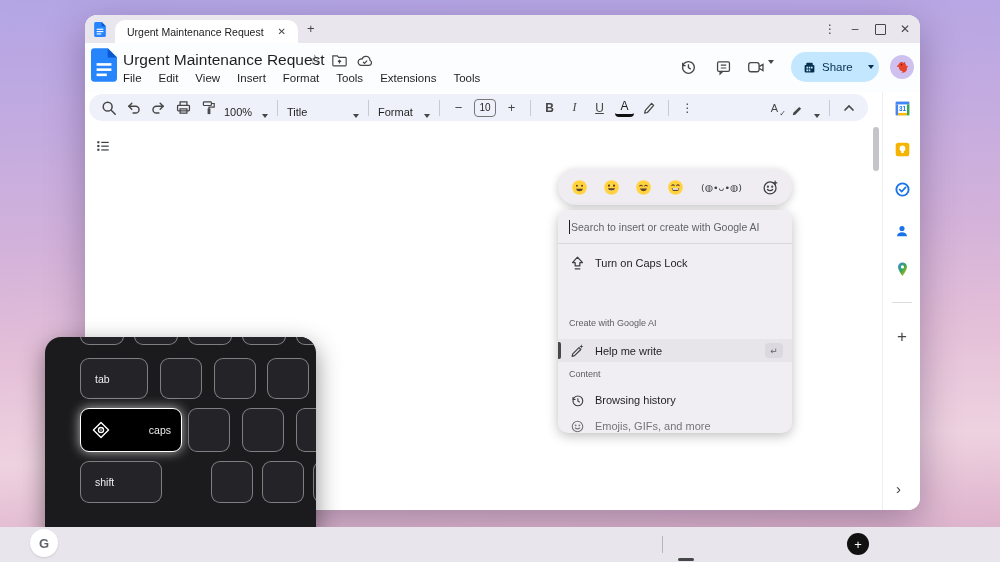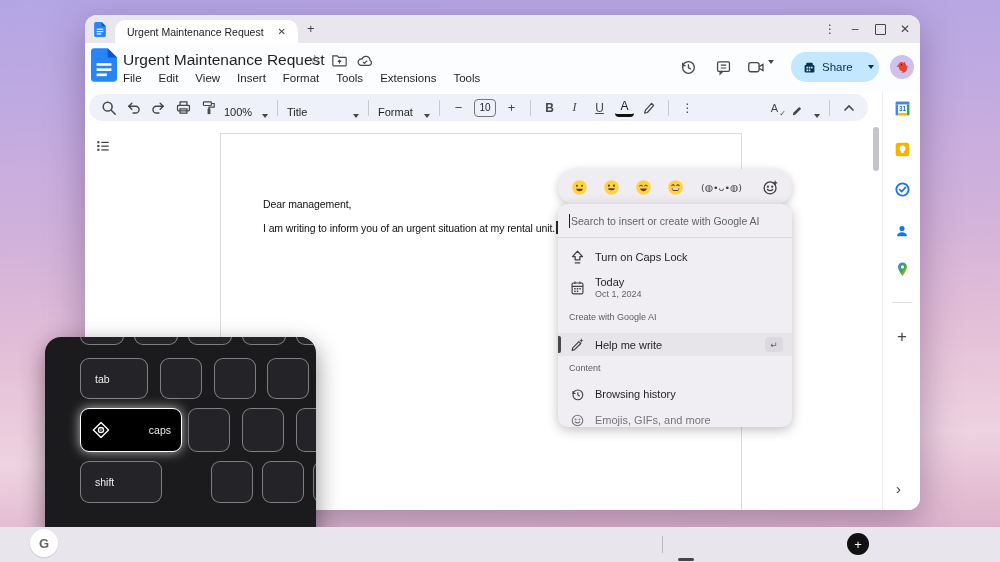--- a/index.html
+++ b/index.html
@@ -44,21 +44,21 @@
   .cursor{display:inline-block;width:1.5px;height:13px;background:#2b2b2b;vertical-align:text-bottom;margin-left:1px}
   .vscroll{position:absolute;left:788px;top:6px;width:6px;height:44px;background:#c5c5c9;border-radius:3px}
   
   .sidepanel{position:absolute;left:797px;top:77px;width:38px;height:418px;background:#fff;border-left:1px solid #eceef1}
   .spi{position:absolute;left:10px;width:18px;height:18px;display:flex;align-items:center;justify-content:center}
   
   .emoji-bar{position:absolute;left:473px;top:154px;width:234px;height:36px;border-radius:18px;background:#f0edf2;
     box-shadow:0 2px 8px rgba(0,0,0,.22);display:flex;align-items:center;padding:0 13px;box-sizing:border-box}
   .emoji{width:17px;height:17px;margin-right:15px}
   .kaomoji{font-size:9.5px;color:#3c4043;font-family:"DejaVu Sans",sans-serif;margin-left:2px;white-space:nowrap}
-  .panel{position:absolute;left:473px;top:189px;width:234px;height:223px;border-radius:10px;background:#f1eef3;
+  .panel{position:absolute;left:473px;top:195px;width:234px;height:223px;border-radius:10px;background:#f1eef3;
     box-shadow:0 3px 12px rgba(0,0,0,.25);overflow:hidden}
   .prow{position:absolute;left:0;width:100%;display:flex;align-items:center}
   .plabel{font-size:11px;color:#1f1f1f}
   .psection{position:absolute;left:11px;font-size:9px;color:#5c5c61}
   .picon{width:18px;height:18px;margin:0 9px 0 10px;display:flex;align-items:center;justify-content:center;flex:none}
   .search-ph{font-size:10.5px;color:#5f6368}
   .sel-row{background:#e7e5ea}
   .selbar{position:absolute;left:0;top:3px;width:3px;height:17px;background:#47464b;border-radius:0 2px 2px 0}
   .enter-badge{margin-left:auto;margin-right:9px;width:18px;height:15px;border-radius:4px;background:#dbd9df;
     display:flex;align-items:center;justify-content:center;font-size:9px;color:#5f6368}
@@ -278,26 +278,20 @@
             <g fill="#3c4043">
               <rect x="1.5" y="2.5" width="2.4" height="2.4"></rect>
               <rect x="6" y="3.2" width="8.5" height="1.4"></rect>
               <rect x="1.5" y="6.8" width="2.4" height="2.4"></rect>
               <rect x="6" y="7.5" width="8.5" height="1.4"></rect>
               <rect x="1.5" y="11.1" width="2.4" height="2.4"></rect>
               <rect x="6" y="11.8" width="8.5" height="1.4"></rect>
             </g>
           </svg>
       </span>
-      <div class="page">
-        <div class="doc-p" style="top:64px">Dear management,</div>
-        <div class="doc-p" style="top:87px">
-          <span>I am writing to inform you of an urgent situation at my rental unit.</span><span class="cursor"></span>
-        </div>
-      </div>
       <div class="vscroll"></div>
     </div>
 
     <div class="sidepanel">
       <div class="spi" style="top:7px">
         <svg width="17" height="17" viewBox="0 0 20 20">
             <rect x="2" y="2" width="16" height="16" rx="2" fill="#fff" stroke="#dadce0"></rect>
             <rect x="2" y="2" width="16" height="3.2" fill="#4285f4"></rect>
             <rect x="2" y="5.2" width="2.8" height="12.8" fill="#4285f4"></rect>
             <rect x="15.2" y="5.2" width="2.8" height="12.8" fill="#34a853"></rect>
@@ -396,39 +390,20 @@
       <div class="prow" style="top:41px;height:24px">
         <span class="picon">
           <svg width="15" height="16" viewBox="0 0 18 19" fill="none" stroke="#3c4043" stroke-width="1.5" stroke-linejoin="round">
               <path d="M9 2.5L15 9h-3.2v4H6.2V9H3z"></path>
               <path d="M6.2 16.5h5.6" stroke-linecap="round"></path>
             </svg>
         </span>
         <span class="plabel">Turn on Caps Lock</span>
       </div>
 
-      <div class="prow" style="top:70px;height:28px">
-        <span class="picon">
-          <svg width="15" height="16" viewBox="0 0 18 19" fill="none" stroke="#3c4043" stroke-width="1.4">
-              <rect x="2.5" y="3.5" width="13" height="13" rx="1.5"></rect>
-              <path d="M2.5 7.5h13M6 1.8v3M12 1.8v3"></path>
-              <g fill="#3c4043" stroke="none">
-                <rect x="5" y="9.5" width="1.8" height="1.8"></rect>
-                <rect x="8.1" y="9.5" width="1.8" height="1.8"></rect>
-                <rect x="11.2" y="9.5" width="1.8" height="1.8"></rect>
-                <rect x="5" y="12.6" width="1.8" height="1.8"></rect>
-                <rect x="8.1" y="12.6" width="1.8" height="1.8"></rect>
-              </g>
-            </svg>
-        </span>
-        <span style="display:flex;flex-direction:column;line-height:1.25">
-          <span class="plabel">Today</span>
-          <span style="font-size:9px;color:#5f6368">Oct 1, 2024</span>
-        </span>
-      </div>
 
       <div class="psection" style="top:108px">Create with Google AI</div>
 
       <div class="prow sel-row" style="top:129px;height:23px">
         <span class="selbar"></span>
         <span class="picon">
           <svg width="15" height="15" viewBox="0 0 18 18">
               <path d="M5.5 15.2l-3 .8.8-3 7.4-7.4 2.2 2.2z" fill="none" stroke="#3c4043" stroke-width="1.4" stroke-linejoin="round"></path>
               <path d="M13.6 1.6l.7 1.9 1.9.7-1.9.7-.7 1.9-.7-1.9-1.9-.7 1.9-.7z" fill="#3c4043"></path>
             </svg>

